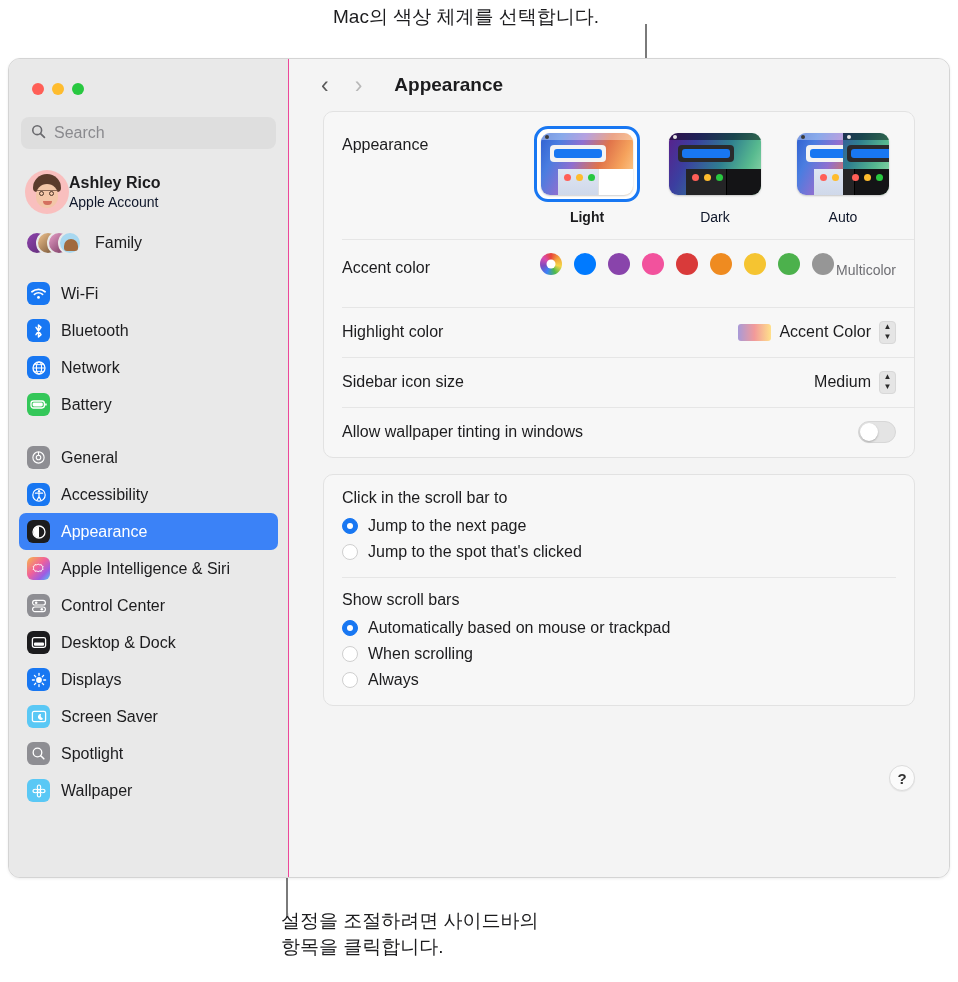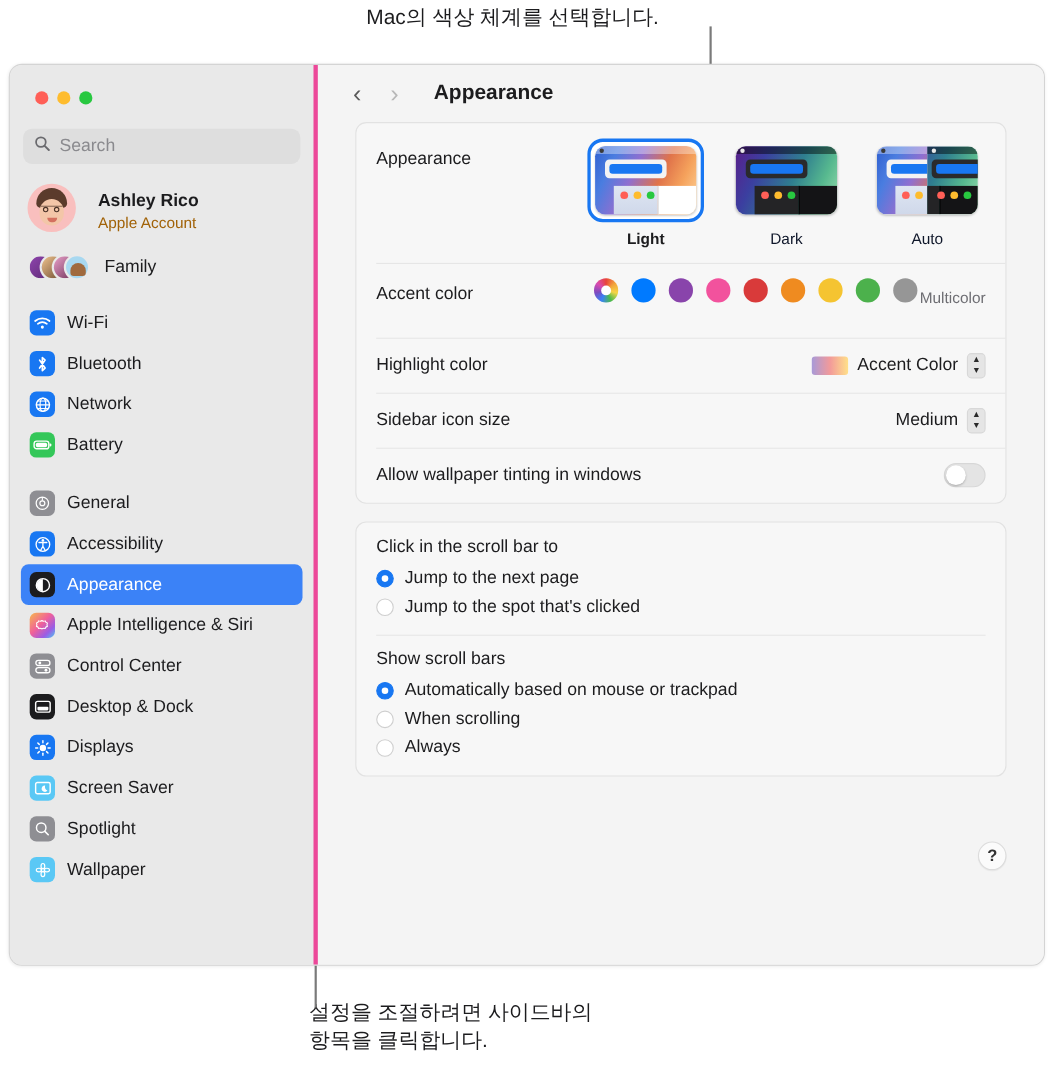--- a/index.html
+++ b/index.html
@@ -34,21 +34,21 @@
     border: 1px solid #d4d4d4;
     overflow: hidden;
     display: flex;
     box-shadow: 0 1px 3px rgba(0,0,0,0.07);
   }
 
   
   #sidebar {
     width: 280px; height: 100%;
     background: #e9e9e9;
-    border-right: 4px solid #ec4899;
+    border-right: 1px solid #ec4899;
     padding: 0 10px;
     position: relative;
     flex: 0 0 280px;
   }
   .traffic-lights { display: flex; gap: 8px; padding: 24px 0 0 13px; }
   .tl { width: 12px; height: 12px; border-radius: 50%; }
   .tl.red { background: #ff5f57; }
   .tl.yellow { background: #febc2e; }
   .tl.green { background: #28c840; }
 
@@ -57,38 +57,38 @@
     height: 32px;
     background: #dedede;
     border-radius: 8px;
     display: flex; align-items: center;
     padding: 0 10px;
     gap: 8px;
   }
   .search-placeholder { color: #8a8a8e; font-size: 16px; }
 
   .account-row {
-    display: flex; gap: 20px;
+    display: flex; align-items: center; gap: 0;
     margin: 18px 0 0 6px; height: 50px;
   }
   .avatar {
     width: 44px; height: 44px; border-radius: 50%;
     background: #f9bfbe;
     position: relative; overflow: hidden;
     flex: 0 0 44px;
   }
   .avatar .hair { position: absolute; left:8px; top:4px; width:28px; height:18px; background:#5b3b2c; border-radius: 14px 14px 4px 4px; }
   .avatar .face { position: absolute; left:11px; top:14px; width:22px; height:24px; background:#f3c6a8; border-radius: 11px 11px 11px 11px; }
   .avatar .glasses { position:absolute; left:12px; top:20px; width:20px; height:7px; border-top:1.5px solid #8b6a58; }
   .avatar .eyeL, .avatar .eyeR { position:absolute; top:21px; width:5px; height:5px; border:1.2px solid #4a3328; border-radius:50%; }
   .avatar .eyeL { left:14px; } .avatar .eyeR { left:24px; }
   .avatar .mouth { position:absolute; left:18px; top:31px; width:9px; height:4px; background:#d4705f; border-radius:0 0 5px 5px; }
   .acct-text { display: flex; flex-direction: column; justify-content: center; }
   .acct-name { font-size: 16px; font-weight: bold; color: #1c1c1e; line-height: 1.25; }
-  .acct-sub { font-size: 14px; color: #a16207; line-height: 1.3; }
+  .acct-sub { font-size: 14px; color: #0f172a; line-height: 1.3; }
 
   .family-row { display: flex; align-items: center; gap: 14px; margin: 8px 0 0 6px; height: 36px; }
   .family-stack { position: relative; width: 56px; height: 28px; flex: 0 0 56px; }
   .family-stack span {
     position: absolute; top: 2px; width: 24px; height: 24px; border-radius: 50%;
     border: 2px solid #e9e9e9;
   }
   .fs1 { left: 0;  background: linear-gradient(135deg,#8e44ad,#5e2b75); }
   .fs2 { left: 11px; background: linear-gradient(135deg,#f0c38e,#6b4a2f); }
   .fs3 { left: 22px; background: linear-gradient(135deg,#e8a0c8,#6d2f57); }

